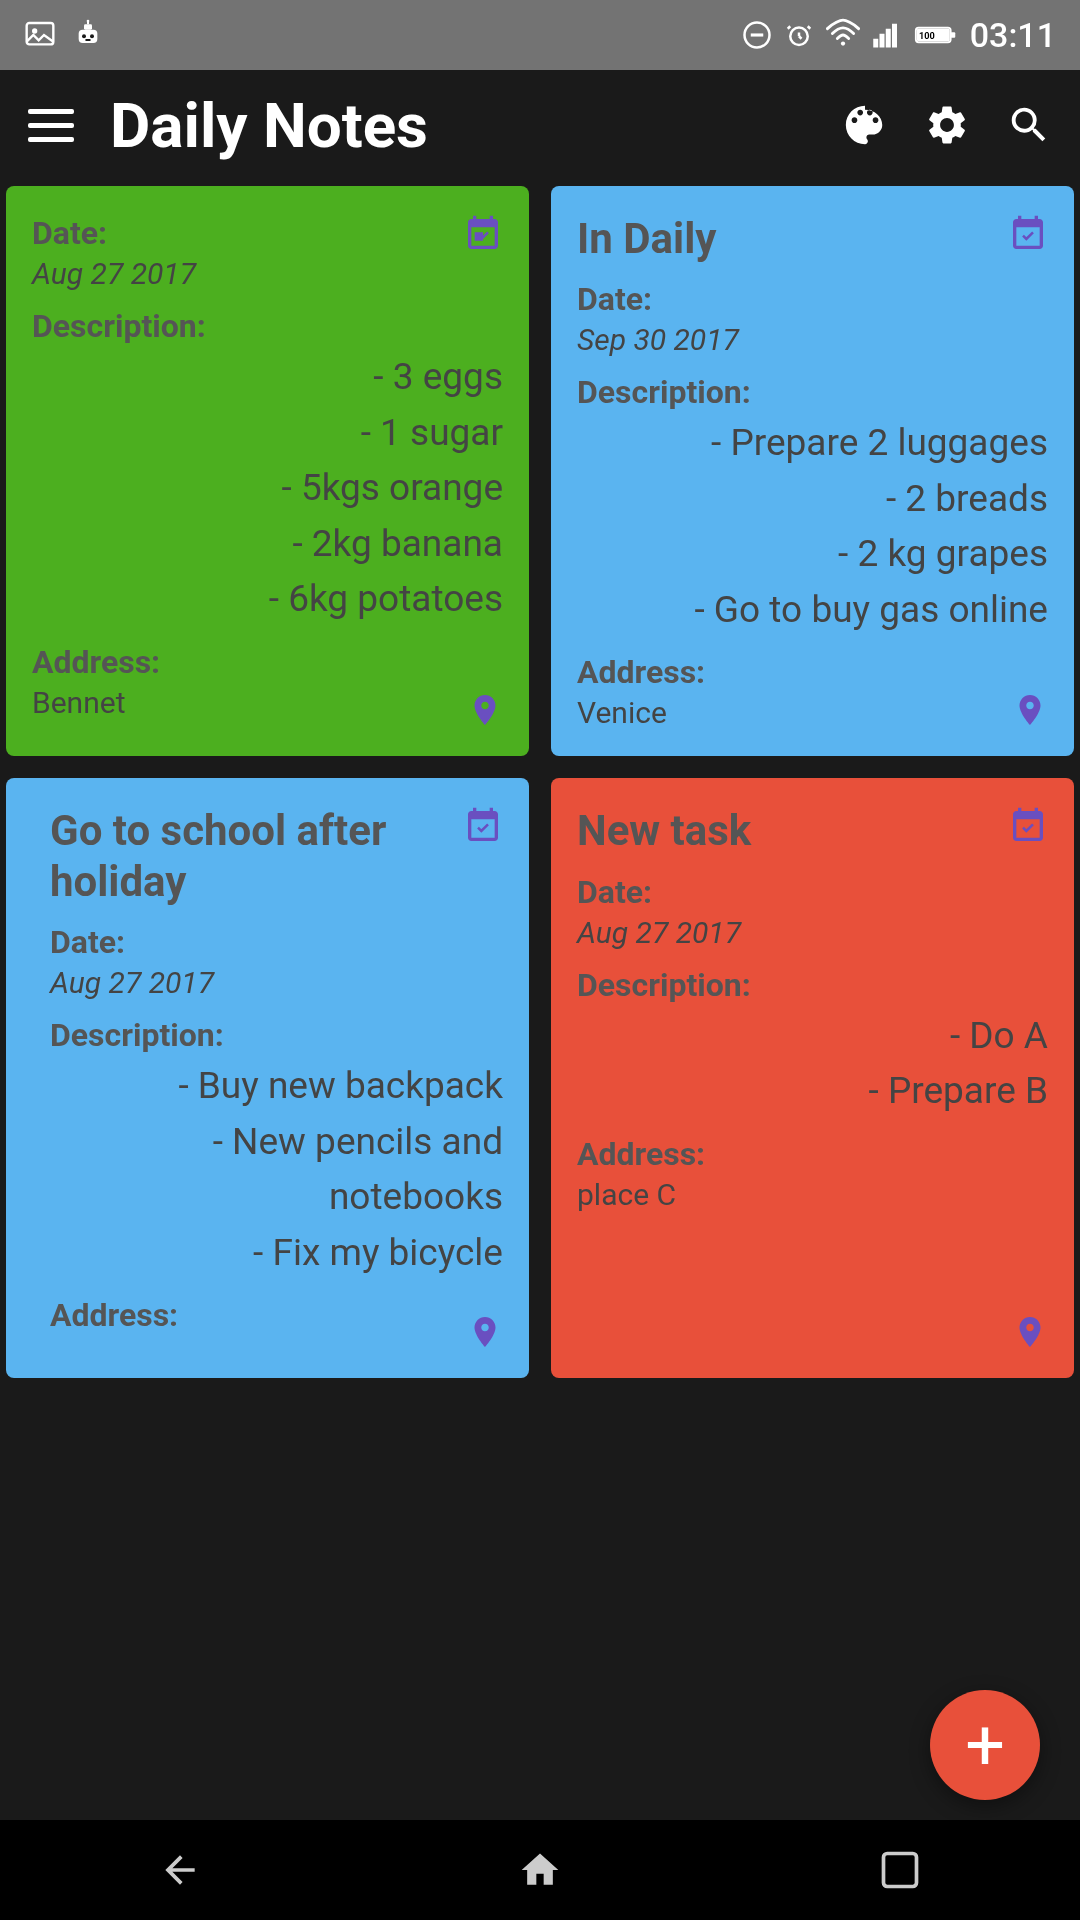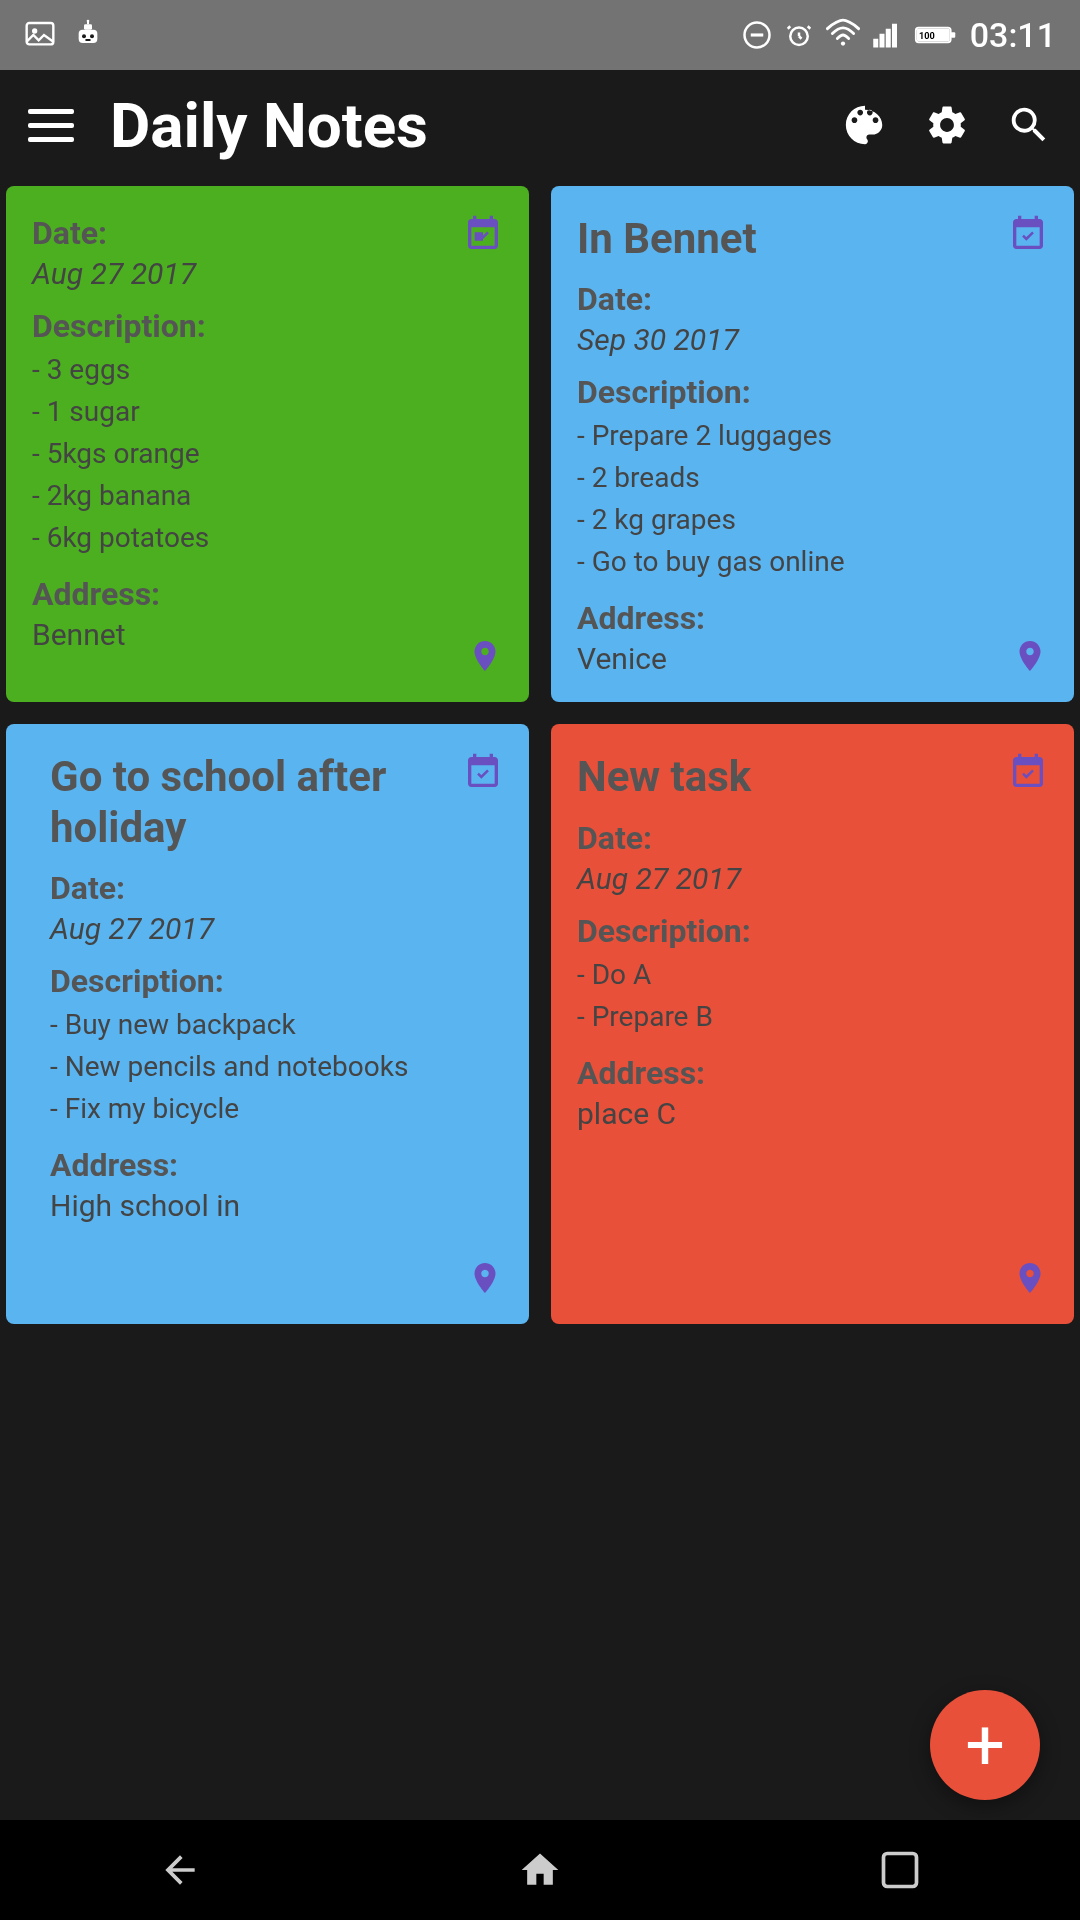--- a/index.html
+++ b/index.html
@@ -108,24 +108,25 @@
     }
 
     .note-value {
       font-size: 30px;
       color: #444;
       margin-bottom: 16px;
       font-style: italic;
     }
 
     .note-desc-items {
-      font-size: 28px;
+      font-size: 37px;
       color: #444;
       line-height: 1.5;
       margin-bottom: 16px;
+      text-align: right;
     }
 
     .note-address-value {
       font-size: 30px;
       color: #444;
     }
 
     .calendar-icon {
       position: absolute;
       top: 28px;
@@ -325,21 +326,21 @@
     <div class="note-label">Description:</div>
     <div class="note-desc-items">- 3 eggs<br>- 1 sugar<br>- 5kgs orange<br>- 2kg banana<br>- 6kg potatoes</div>
     <div class="note-label">Address:</div>
     <div class="note-address-value">Bennet</div>
     <svg class="svg-icon-loc location-icon" viewBox="0 0 24 24">
       <path d="M12 2C8.13 2 5 5.13 5 9c0 5.25 7 13 7 13s7-7.75 7-13c0-3.87-3.13-7-7-7zm0 9.5c-1.38 0-2.5-1.12-2.5-2.5s1.12-2.5 2.5-2.5 2.5 1.12 2.5 2.5-1.12 2.5-2.5 2.5z" fill="#6a4fc0"></path>
     </svg>
   </div>
 
   <div class="note-card blue">
-    <div class="note-title">In Bennet</div>
+    <div class="note-title">In Daily</div>
     <svg class="svg-icon-cal calendar-icon" viewBox="0 0 24 24">
       <path d="M19 3h-1V1h-2v2H8V1H6v2H5C3.9 3 3 3.9 3 5v14c0 1.1.9 2 2 2h14c1.1 0 2-.9 2-2V5c0-1.1-.9-2-2-2zm0 16H5V8h14v11z" fill="#6a4fc0"></path>
       <polyline points="9,13 11,15 15,11" fill="none" stroke="#6a4fc0" stroke-width="1.5"></polyline>
     </svg>
     <div class="note-label">Date:</div>
     <div class="note-value">Sep 30 2017</div>
     <div class="note-label">Description:</div>
     <div class="note-desc-items">- Prepare 2 luggages<br>- 2 breads<br>- 2 kg grapes<br>- Go to buy gas online</div>
     <div class="note-label">Address:</div>
     <div class="note-address-value">Venice</div>
@@ -352,21 +353,20 @@
     <div class="note-title">Go to school after holiday</div>
     <svg class="svg-icon-cal calendar-icon" viewBox="0 0 24 24">
       <path d="M19 3h-1V1h-2v2H8V1H6v2H5C3.9 3 3 3.9 3 5v14c0 1.1.9 2 2 2h14c1.1 0 2-.9 2-2V5c0-1.1-.9-2-2-2zm0 16H5V8h14v11z" fill="#6a4fc0"></path>
       <polyline points="9,13 11,15 15,11" fill="none" stroke="#6a4fc0" stroke-width="1.5"></polyline>
     </svg>
     <div class="note-label">Date:</div>
     <div class="note-value">Aug 27 2017</div>
     <div class="note-label">Description:</div>
     <div class="note-desc-items">- Buy new backpack<br>- New pencils and notebooks<br>- Fix my bicycle</div>
     <div class="note-label">Address:</div>
-    <div class="note-address-value">High school in</div>
     <svg class="svg-icon-loc location-icon" viewBox="0 0 24 24">
       <path d="M12 2C8.13 2 5 5.13 5 9c0 5.25 7 13 7 13s7-7.75 7-13c0-3.87-3.13-7-7-7zm0 9.5c-1.38 0-2.5-1.12-2.5-2.5s1.12-2.5 2.5-2.5 2.5 1.12 2.5 2.5-1.12 2.5-2.5 2.5z" fill="#6a4fc0"></path>
     </svg>
   </div>
 
   <div class="note-card red" style="min-height:600px;">
     <div class="note-title">New task</div>
     <svg class="svg-icon-cal calendar-icon" viewBox="0 0 24 24">
       <path d="M19 3h-1V1h-2v2H8V1H6v2H5C3.9 3 3 3.9 3 5v14c0 1.1.9 2 2 2h14c1.1 0 2-.9 2-2V5c0-1.1-.9-2-2-2zm0 16H5V8h14v11z" fill="#6a4fc0"></path>
       <polyline points="9,13 11,15 15,11" fill="none" stroke="#6a4fc0" stroke-width="1.5"></polyline>

